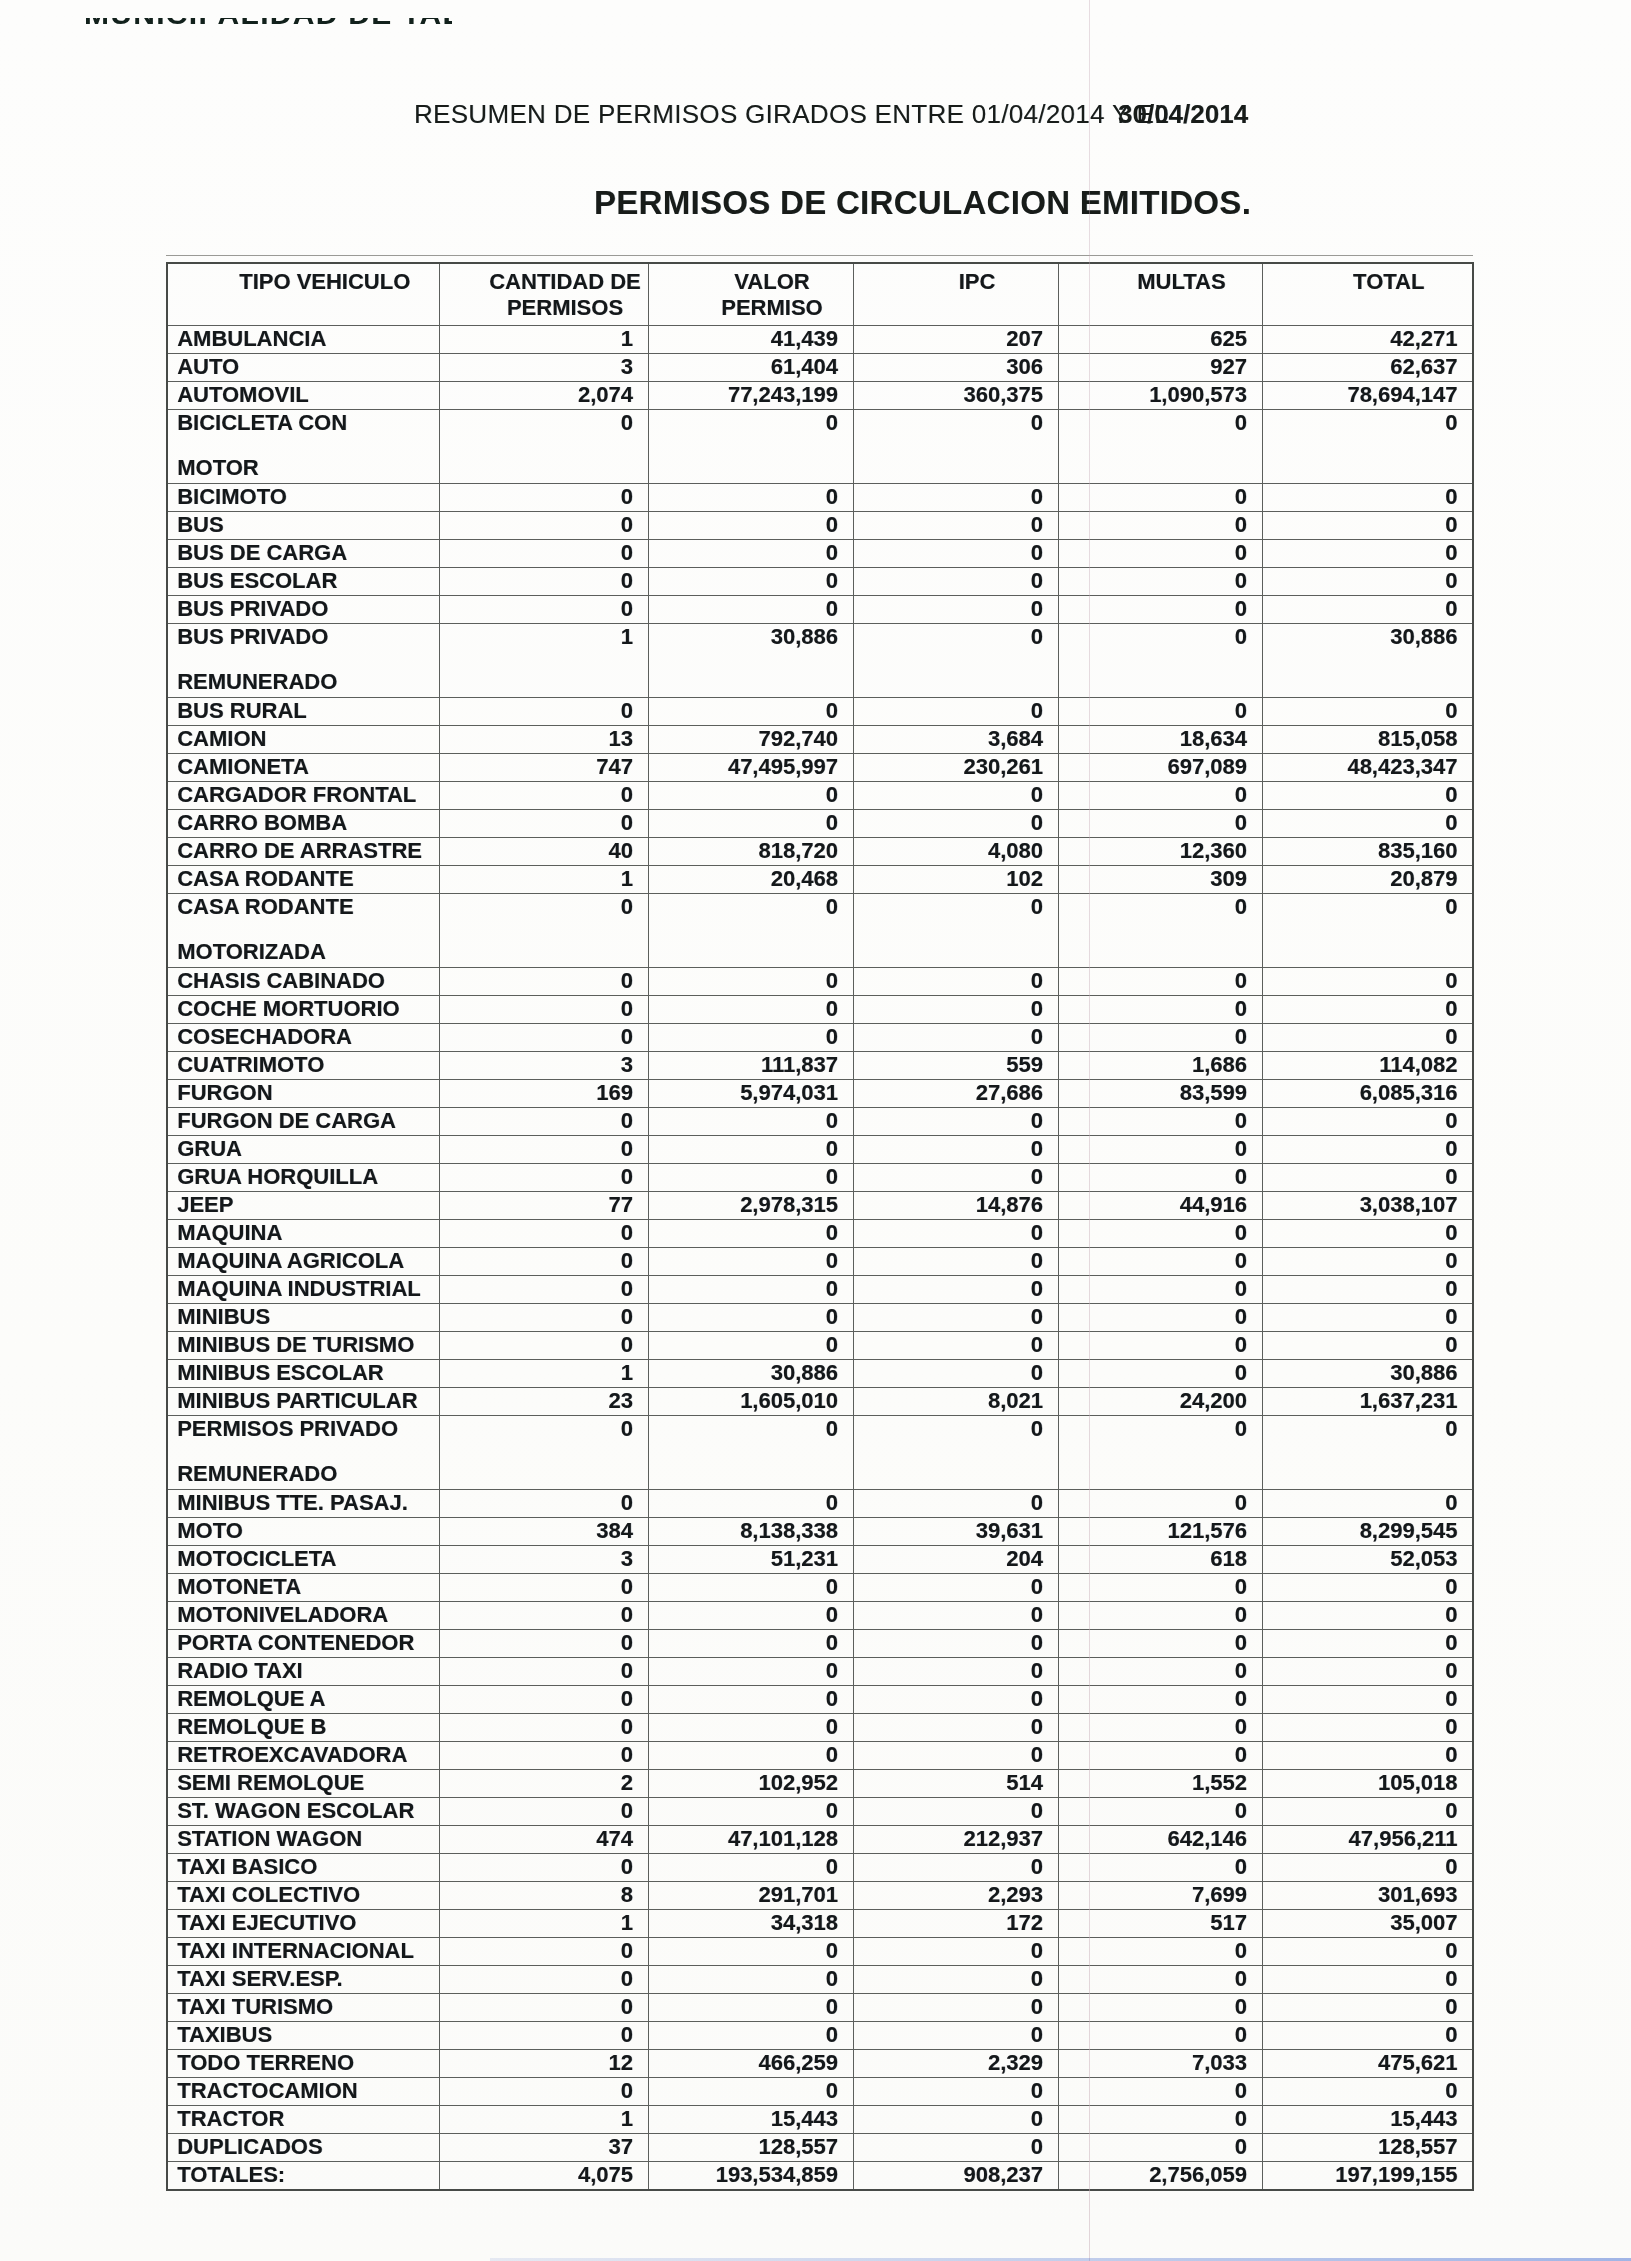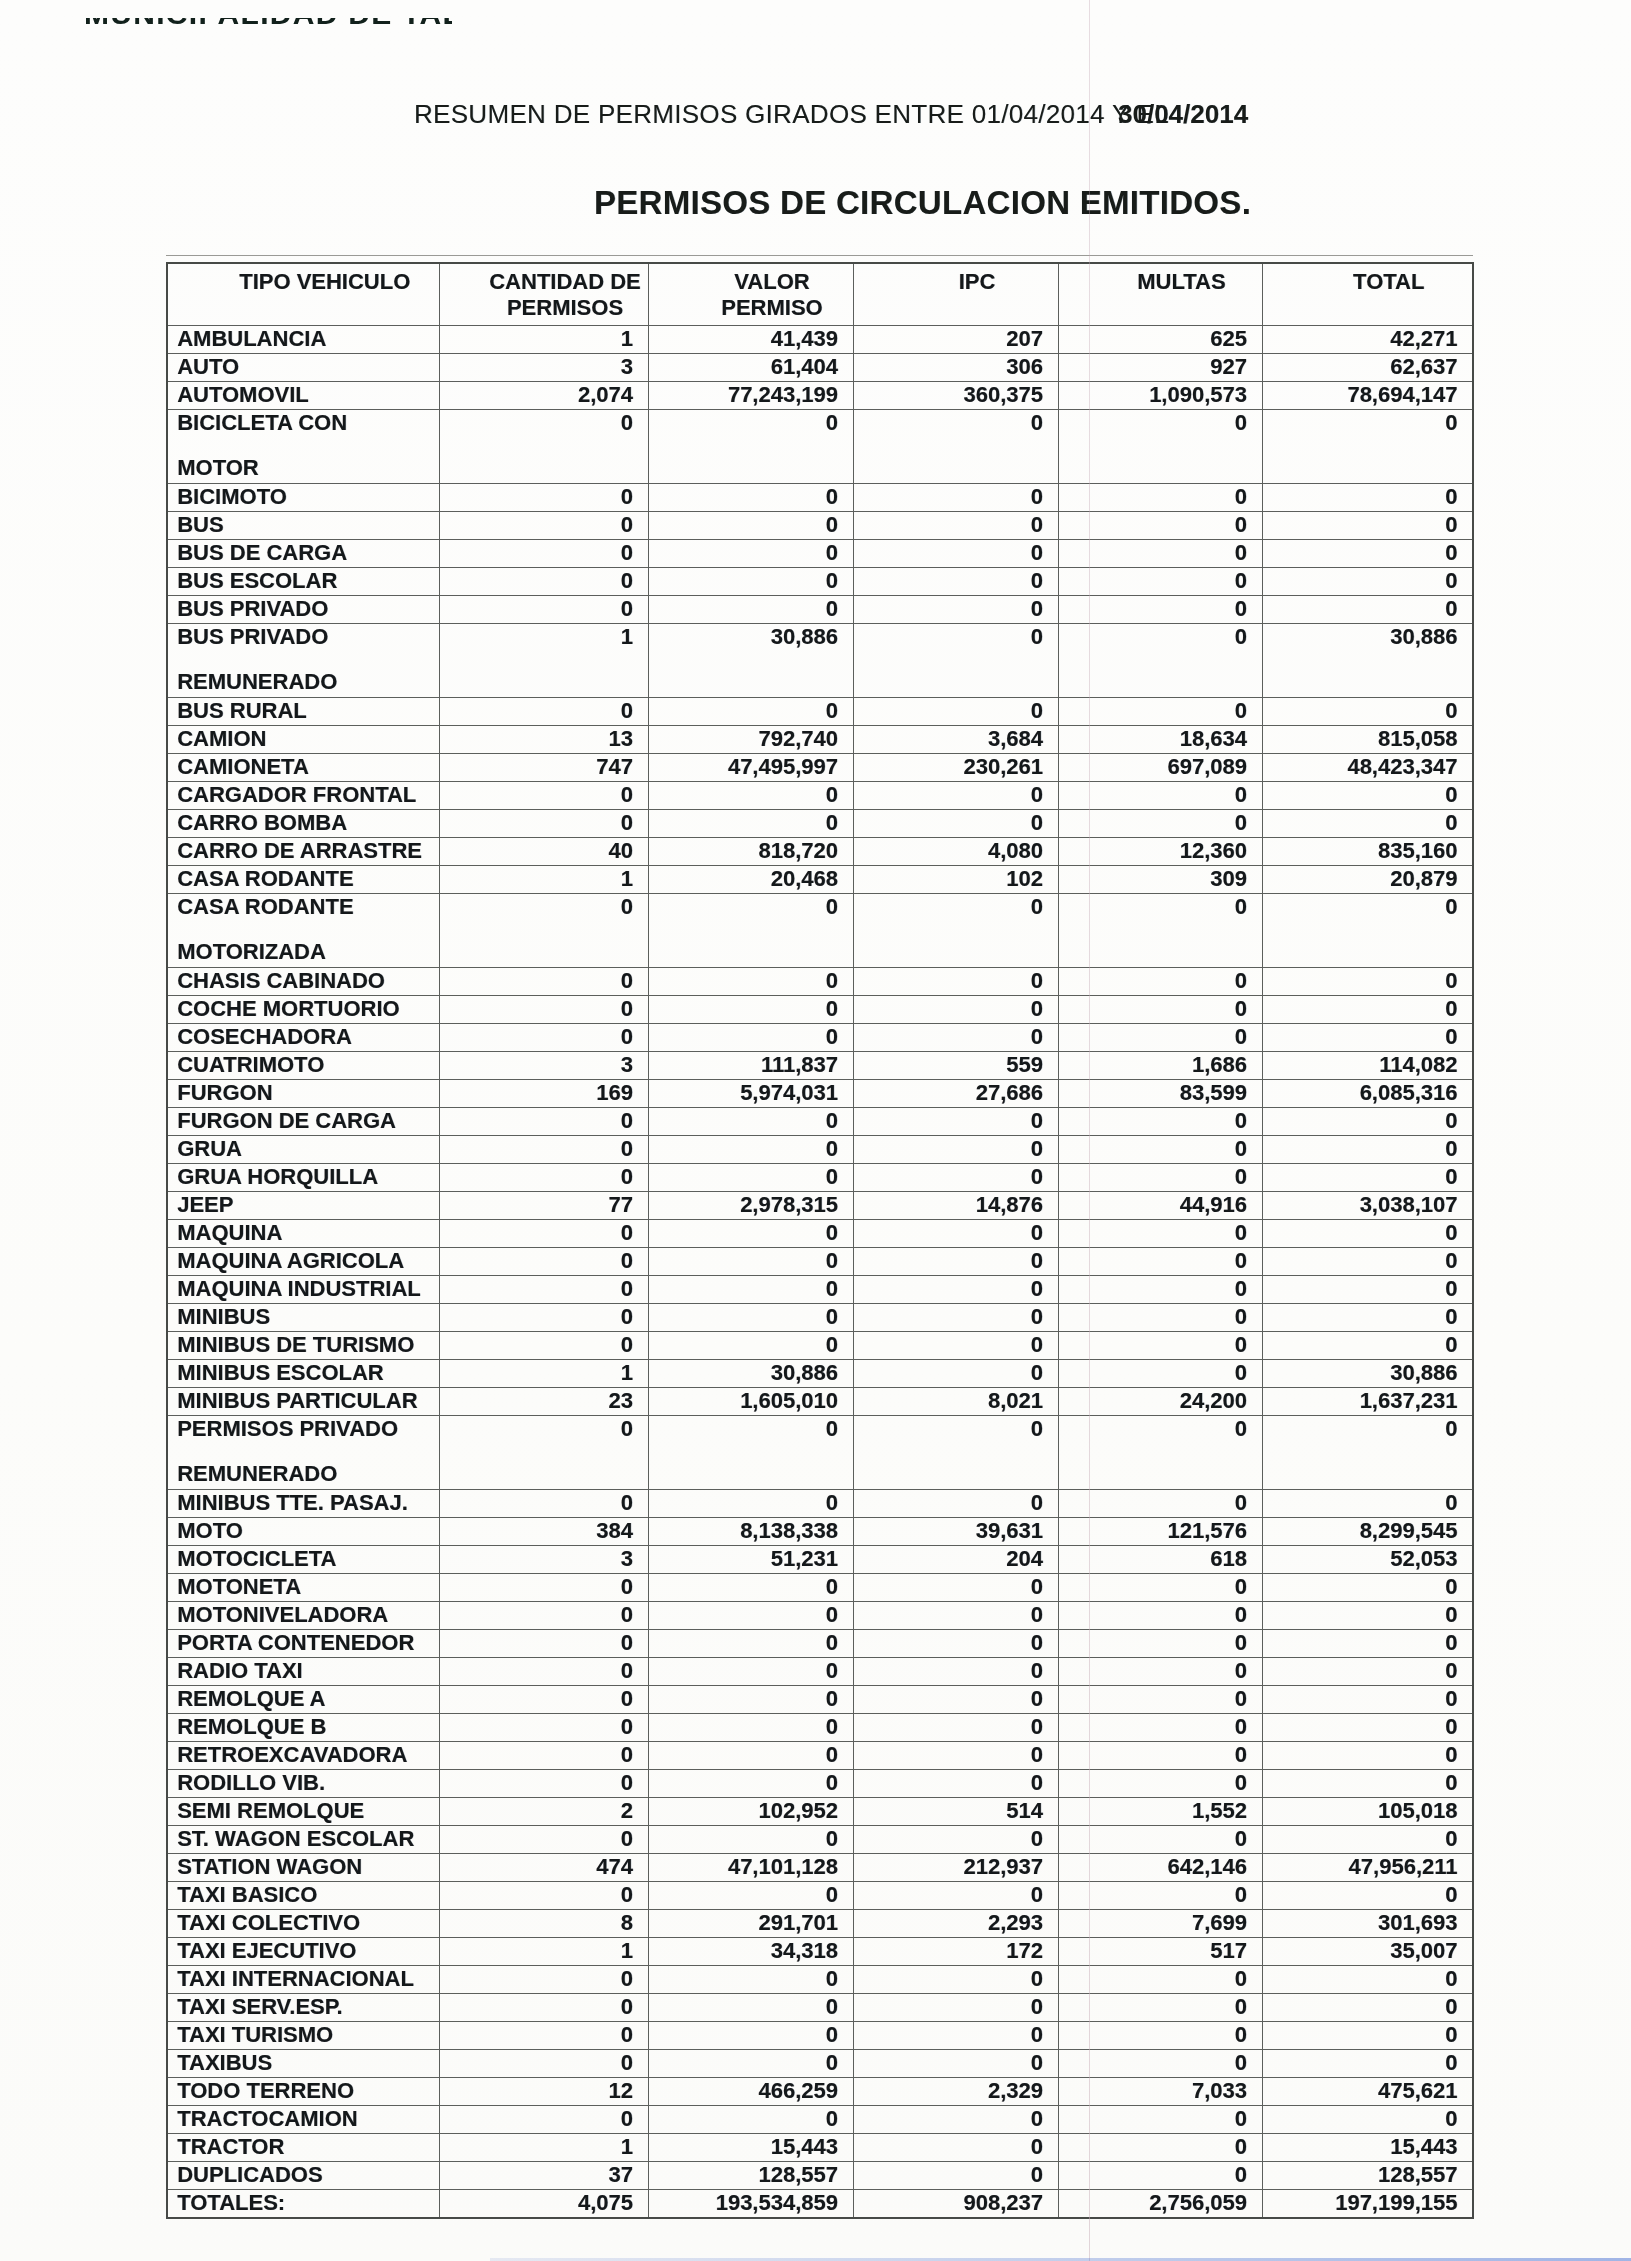--- a/index.html
+++ b/index.html
@@ -479,28 +479,20 @@
         </tr>
         <tr>
           <td class="label">RETROEXCAVADORA</td>
           <td class="num">0</td>
           <td class="num">0</td>
           <td class="num">0</td>
           <td class="num">0</td>
           <td class="num">0</td>
         </tr>
         <tr>
-          <td class="label">RODILLO VIB.</td>
-          <td class="num">0</td>
-          <td class="num">0</td>
-          <td class="num">0</td>
-          <td class="num">0</td>
-          <td class="num">0</td>
-        </tr>
-        <tr>
           <td class="label">SEMI REMOLQUE</td>
           <td class="num">2</td>
           <td class="num">102,952</td>
           <td class="num">514</td>
           <td class="num">1,552</td>
           <td class="num">105,018</td>
         </tr>
         <tr>
           <td class="label">ST. WAGON ESCOLAR</td>
           <td class="num">0</td>

